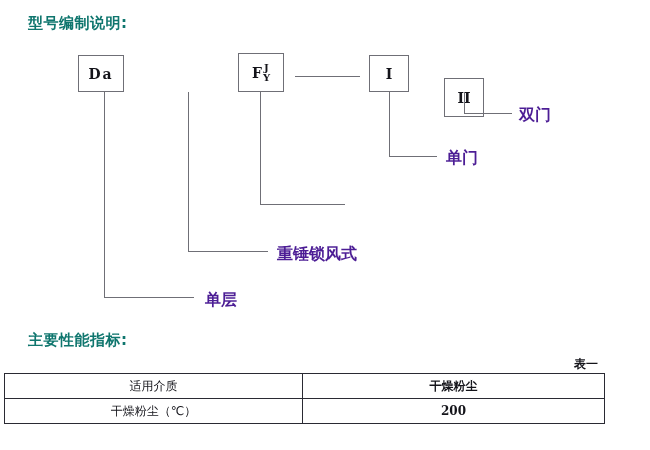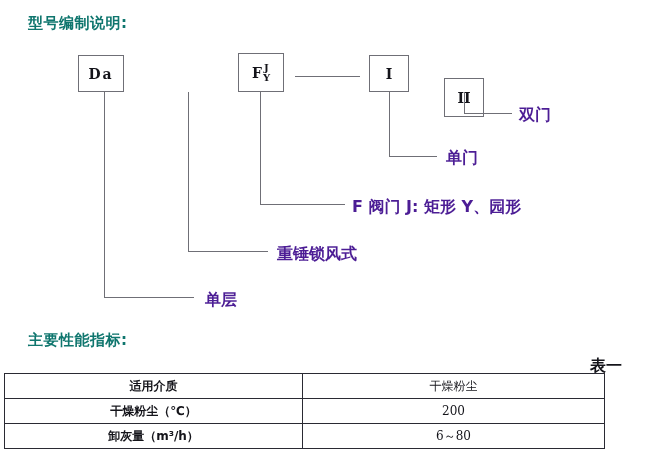--- a/index.html
+++ b/index.html
@@ -76,47 +76,47 @@
     color: #4c1d95;
     font-family: "DejaVu Sans", "Liberation Sans", sans-serif;
   }
   .annot.serif-mix {
     font-family: "DejaVu Sans", "Liberation Sans", sans-serif;
   }
 
   
   #table-caption {
     position: absolute;
-    right: 28px;
+    right: 52px;
     top: 356px;
-    font-size: 16px;
+    font-size: 12px;
     font-weight: bold;
     color: #14141a;
   }
   #spec-table {
     position: absolute;
     left: 4px;
     top: 373px;
     width: 601px;
     border-collapse: collapse;
     table-layout: fixed;
   }
   #spec-table td {
     border: 1px solid #2a2a33;
     height: 24px;
     text-align: center;
     vertical-align: middle;
     font-size: 12px;
-    font-weight: bold;
+    font-weight: normal;
     color: #14141a;
     padding: 0;
   }
   #spec-table td.value {
     font-family: "DejaVu Serif", "Liberation Serif", serif;
-    font-weight: normal;
+    font-weight: bold;
   }
   #spec-table col.label-col { width: 298px; }
 </style>
 </head>
 <body>
 
 <div class="section-title" id="model-title">型号编制说明:</div>
 
 <div id="model-diagram">
 
@@ -155,21 +155,20 @@
   <div class="vline" style="left:389px; top:92px; height:65px;"></div>
   <div class="hline" style="left:389px; top:156px; width:48px;"></div>
 
   <div class="vline" style="left:464px; top:92px; height:22px;"></div>
   <div class="hline" style="left:464px; top:113px; width:48px;"></div>
 
   <div class="annot" style="left:519px; top:105px;">双门</div>
 
   <div class="annot" style="left:446px; top:148px;">单门</div>
 
-  <div class="annot serif-mix" style="left:352px; top:197px;">F 阀门 J: 矩形  Y、园形</div>
 
   <div class="annot" style="left:277px; top:244px;">重锤锁风式</div>
 
   <div class="annot" style="left:205px; top:290px;">单层</div>
 </div>
 
 <div class="section-title" id="perf-title">主要性能指标:</div>
 
 <div id="table-caption">表一</div>
 
@@ -180,18 +179,14 @@
     </colgroup>
   <tbody>
     <tr>
       <td>适用介质</td>
       <td class="value">干燥粉尘</td>
     </tr>
     <tr>
       <td>干燥粉尘（℃）</td>
       <td class="value">200</td>
     </tr>
-    <tr>
-      <td>卸灰量（m³/h）</td>
-      <td class="value">6～80</td>
-    </tr>
   </tbody>
 </table>
 
 </body></html>

